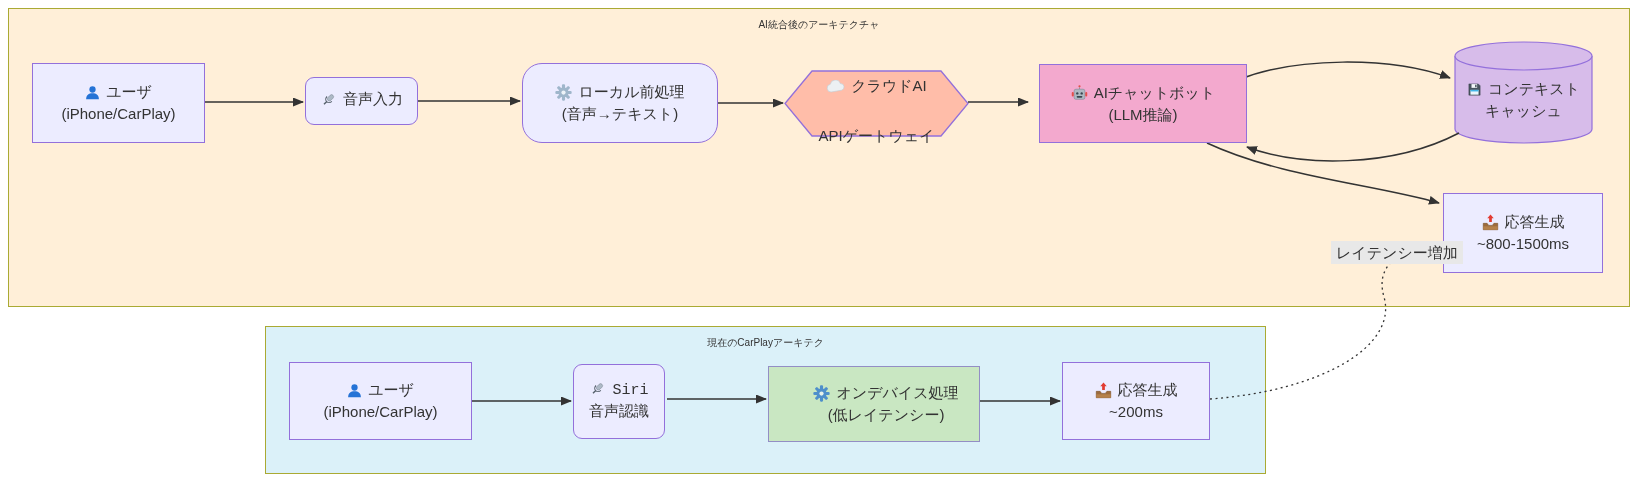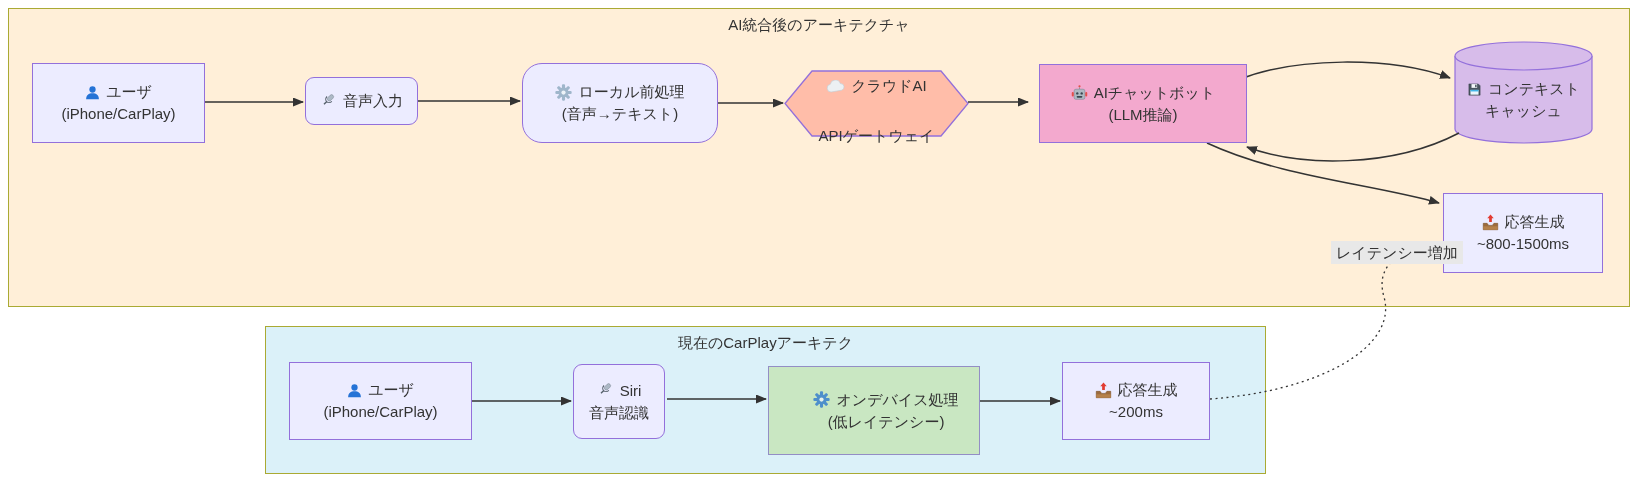--- a/index.html
+++ b/index.html
@@ -4,28 +4,28 @@
 <style>
   html,body{margin:0;padding:0;background:#ffffff;}
   #stage{
     position:relative;width:1636px;height:484px;
     font-family:"Liberation Sans","DejaVu Sans",sans-serif;
     color:#333;overflow:hidden;
   }
   .subgraph{position:absolute;box-sizing:border-box;border:1px solid #AAAA33;z-index:0;}
   .subgraph.top{left:8px;top:8px;width:1622px;height:299px;background:#FFEFD8;}
   .subgraph.bottom{left:265px;top:326px;width:1001px;height:148px;background:#DBF1F9;}
-  .sg-title{position:absolute;left:0;right:0;top:5px;text-align:center;font-size:15px;line-height:22px;color:#333;}
+  .sg-title{position:absolute;left:0;right:0;top:5px;text-align:center;font-size:10px;line-height:22px;color:#333;}
   .node{
     position:absolute;box-sizing:border-box;z-index:2;
     background:#ECECFF;border:1px solid #9370DB;
     display:flex;flex-direction:column;align-items:center;justify-content:center;
     font-size:15px;line-height:22px;text-align:center;color:#333;
   }
-  .node.rounded{border-radius:9px;}
+  .node.rounded{border-radius:9px;font-family:Liberation Mono, monospace;}
   .node.pink{background:#F3A9CE;}
   .node.green{background:#C9E7C2;border-color:#938EC5;}
   .overlay{
     position:absolute;z-index:2;display:flex;flex-direction:column;align-items:center;justify-content:center;
     font-size:15px;line-height:22px;text-align:center;color:#333;pointer-events:none;
   }
   .l1{display:flex;align-items:center;justify-content:center;gap:6px;white-space:nowrap;}
   .ic{display:inline-flex;align-items:center;}
   svg.layer{position:absolute;left:0;top:0;z-index:1;}
   .edge-label{
@@ -206,21 +206,21 @@
               <path d="M6,6.5 a4,4.6 0 0 0 8,0" fill="none" stroke="#55606B" stroke-width="1.3"></path>
               <line x1="10" y1="11.2" x2="10" y2="15.5" stroke="#55606B" stroke-width="1.7"></line>
             </g>
           </svg>
         </span>
       <span>Siri</span>
     </div>
     <div>音声認識</div>
   </div>
 
-  <div class="node green" style="left:768px;top:366px;width:212px;height:89px;padding-left:24px;">
+  <div class="node green" style="left:768px;top:366px;width:212px;height:76px;padding-left:24px;">
     <div class="l1">
       <span class="ic">
           <svg width="17" height="17" viewBox="-12 -12 24 24">
             <g fill="#4E8FCB">
               <rect x="-2.2" y="-11.5" width="4.4" height="23" rx="1.5"></rect>
               <rect x="-2.2" y="-11.5" width="4.4" height="23" rx="1.5" transform="rotate(45)"></rect>
               <rect x="-2.2" y="-11.5" width="4.4" height="23" rx="1.5" transform="rotate(90)"></rect>
               <rect x="-2.2" y="-11.5" width="4.4" height="23" rx="1.5" transform="rotate(135)"></rect>
               <circle r="7.2"></circle>
             </g>

